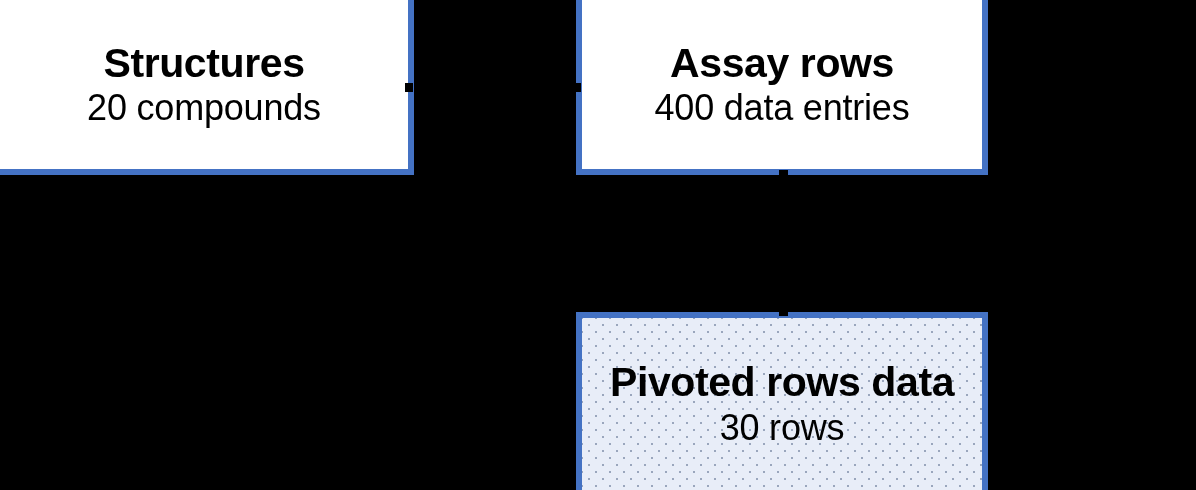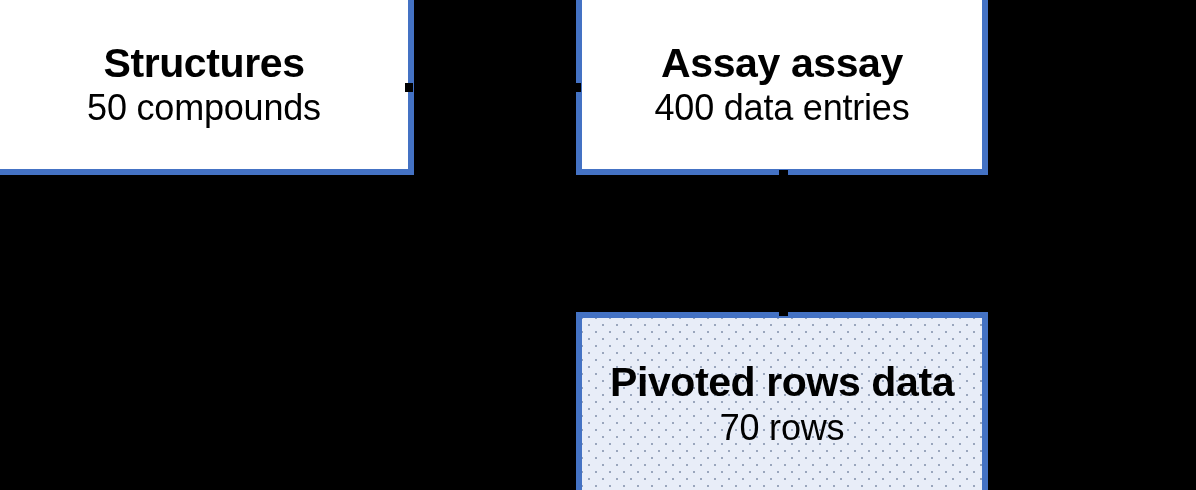--- a/index.html
+++ b/index.html
@@ -114,31 +114,31 @@
 </head>
 <body>
 
 <div id="canvas">
 
   <div class="connector" id="connector-structures-assay"></div>
   <div class="connector" id="connector-assay-pivoted"></div>
 
   <div class="node fill-white" id="node-structures">
     <div class="title">Structures</div>
-    <div class="subtitle">50 compounds</div>
+    <div class="subtitle">20 compounds</div>
   </div>
 
   <div class="node fill-white" id="node-assay-data">
-    <div class="title">Assay assay</div>
+    <div class="title">Assay rows</div>
     <div class="subtitle">400 data entries</div>
   </div>
 
   <div class="node fill-pattern" id="node-pivoted-assay-data">
     <div class="title">Pivoted rows data</div>
-    <div class="subtitle">70 rows</div>
+    <div class="subtitle">30 rows</div>
   </div>
 
   <div class="handle" id="handle-structures-right"></div>
   <div class="handle" id="handle-assay-left"></div>
   <div class="handle" id="handle-assay-bottom"></div>
   <div class="handle" id="handle-pivoted-top"></div>
 
 </div>
 
 </body></html>

